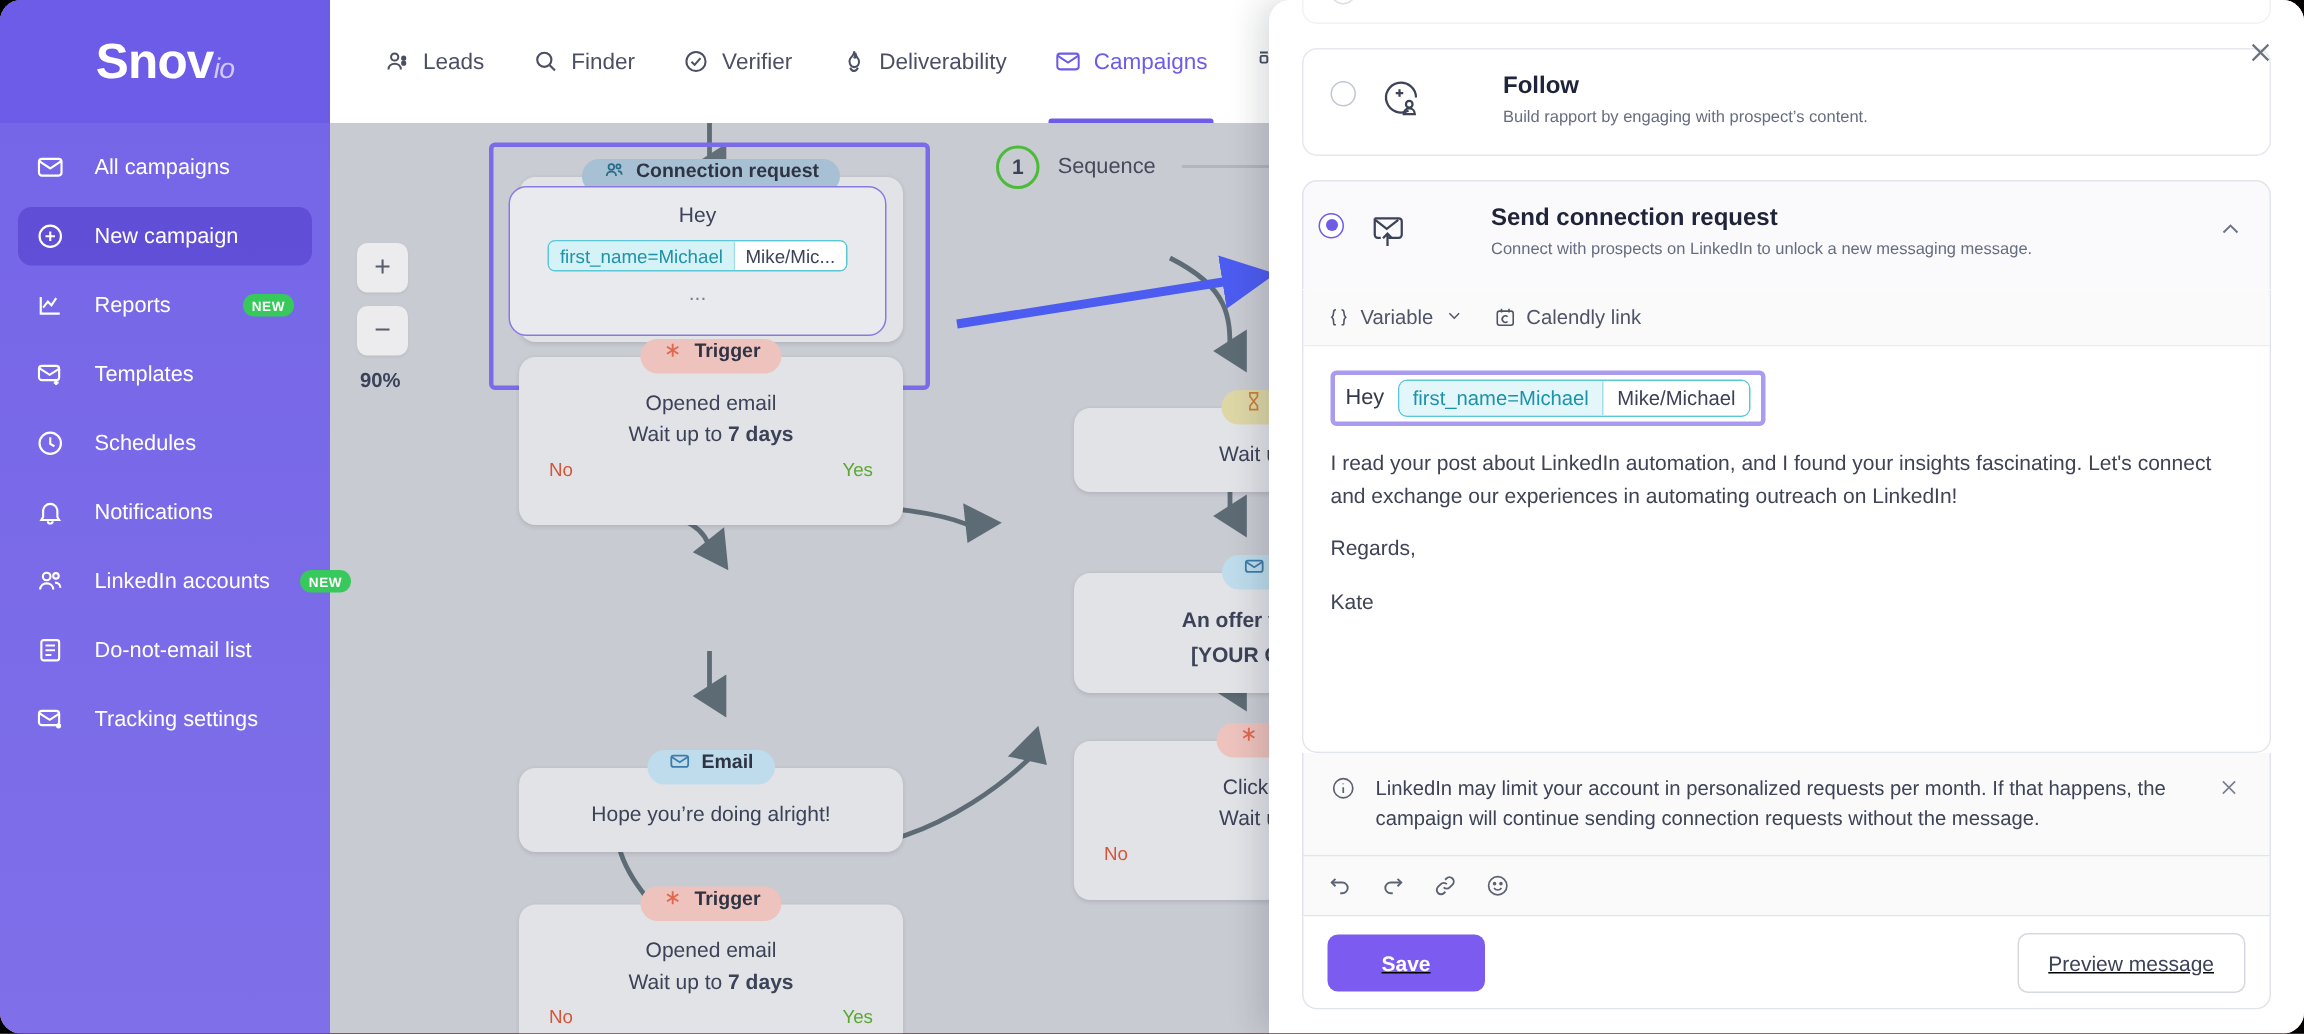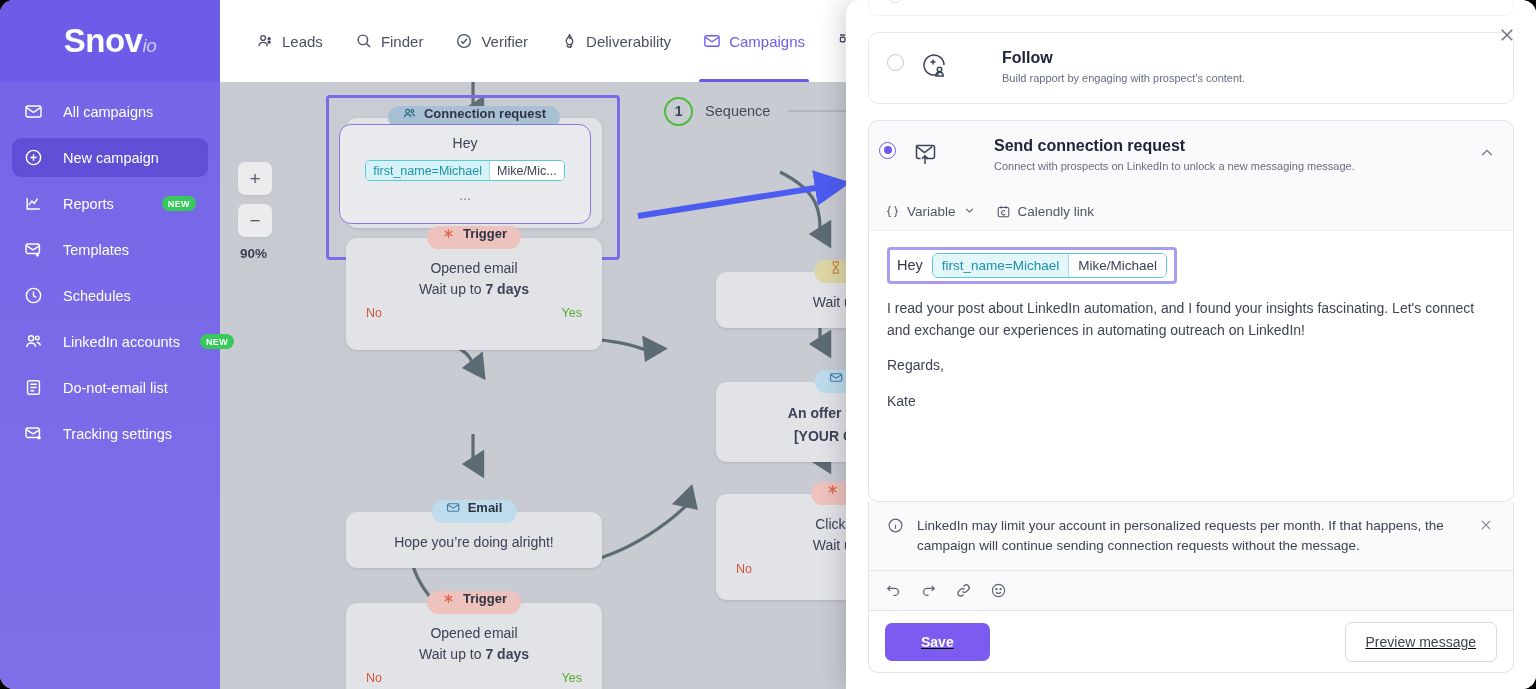--- a/index.html
+++ b/index.html
@@ -291,20 +291,29 @@
       <div class="nav-item">
         <span class="nav-ico">
             <svg viewBox="0 0 24 24" fill="none" stroke="#fff" stroke-width="1.8">
               <circle cx="12" cy="12" r="9"></circle>
               <path d="M12 7v5.5l3.5 2"></path>
             </svg>
           </span>
         <span class="nav-label">Schedules</span>
       </div>
 
+      <div class="nav-item">
+        <span class="nav-ico">
+            <svg viewBox="0 0 24 24" fill="none" stroke="#fff" stroke-width="1.8">
+              <path d="M18 16V11a6 6 0 10-12 0v5l-1.5 2.5h15L18 16z"></path>
+              <path d="M10 19.5a2 2 0 004 0"></path>
+            </svg>
+          </span>
+        <span class="nav-label">Notifications</span>
+      </div>
 
 
       <div class="nav-item">
         <span class="nav-ico">
             <svg viewBox="0 0 24 24" fill="none" stroke="#fff" stroke-width="1.8">
               <circle cx="9" cy="8" r="3.2"></circle>
               <path d="M3.5 19c0-3.2 2.5-5.2 5.5-5.2s5.5 2 5.5 5.2"></path>
               <circle cx="16.8" cy="7.5" r="2.3"></circle>
               <path d="M16 13.2c2.6 0 4.5 1.8 4.5 4.3"></path>
             </svg>

